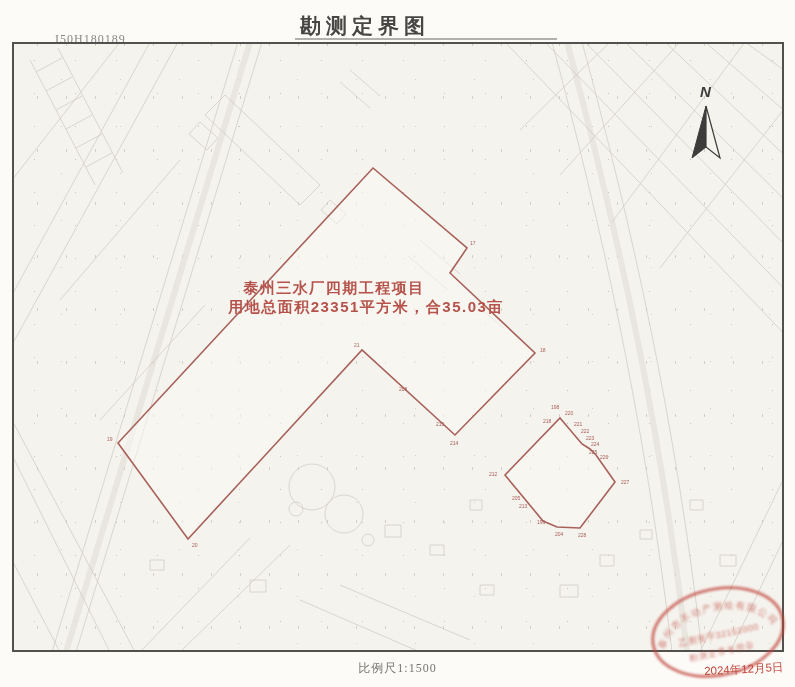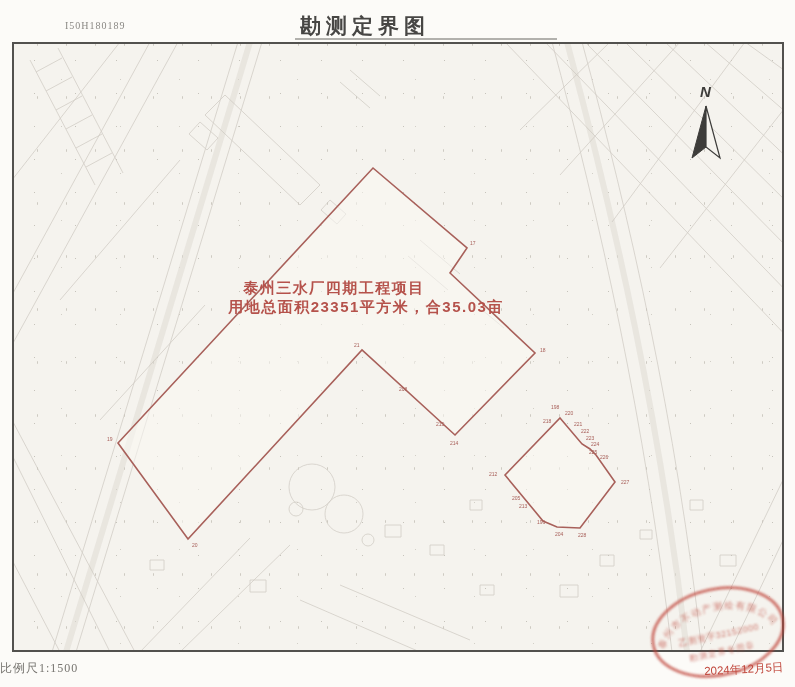--- a/index.html
+++ b/index.html
@@ -2,23 +2,23 @@
 <html><head>
 <meta charset="utf-8">
 <style>
   html,body{margin:0;padding:0;}
   body{
     width:795px;height:687px;position:relative;overflow:hidden;
     background:#fcfbf8;
     font-family:"Liberation Sans","DejaVu Sans",sans-serif;
   }
   .sheet-no{
-    position:absolute;left:55px;top:20px;
+    position:absolute;left:55px;top:32px;
     font-family:"Liberation Serif","DejaVu Serif",serif;
-    font-size:10px;color:#8a8884;letter-spacing:1px;margin-left:10px;
+    font-size:12px;color:#8a8884;letter-spacing:1px;
   }
   .title{
     position:absolute;left:0;top:12px;width:730px;text-align:center;
     font-size:21px;font-weight:700;color:#474644;letter-spacing:5px;
   }
   .title-underline{
     position:absolute;left:295px;top:38px;width:262px;height:2px;
     background:#9a9894;opacity:.75;
   }
   .map-frame{
@@ -35,21 +35,21 @@
   }
   .map-svg{position:absolute;left:-14px;top:-44px;}
   .decor{stroke:#cbc7bf;stroke-width:.8;fill:none;opacity:.85;}
   .road-wide{stroke:#dedbd3;stroke-width:6;fill:none;opacity:.55;}
   .parcel{fill:rgba(250,248,242,.55);stroke-width:1.6;stroke-linejoin:miter;}
   .vlabel{font-size:5px;fill:#a8605a;font-family:"Liberation Sans",sans-serif;}
   .anno{font-size:15px;letter-spacing:1.5px;fill:#b5524b;font-weight:600;
         font-family:"Liberation Sans","DejaVu Sans",sans-serif;}
   .north-n{font-size:15px;font-weight:700;fill:#3d3c3a;font-style:italic;}
   .scale-label{
-    position:absolute;left:0;top:660px;width:795px;text-align:left;
+    position:absolute;left:0;top:660px;width:795px;text-align:center;
     font-family:"Liberation Serif","DejaVu Serif",serif;
     font-size:12px;color:#76746f;letter-spacing:1px;
   }
   .overlay{position:absolute;left:0;top:0;pointer-events:none;}
   .stamp-text{fill:#bf4a3d;font-family:"Liberation Sans",sans-serif;}
 </style>
 </head>
 <body>
 
 <div class="sheet-no">I50H180189</div>

